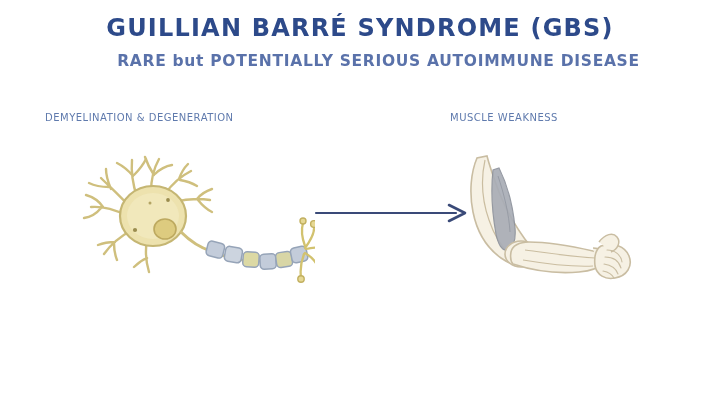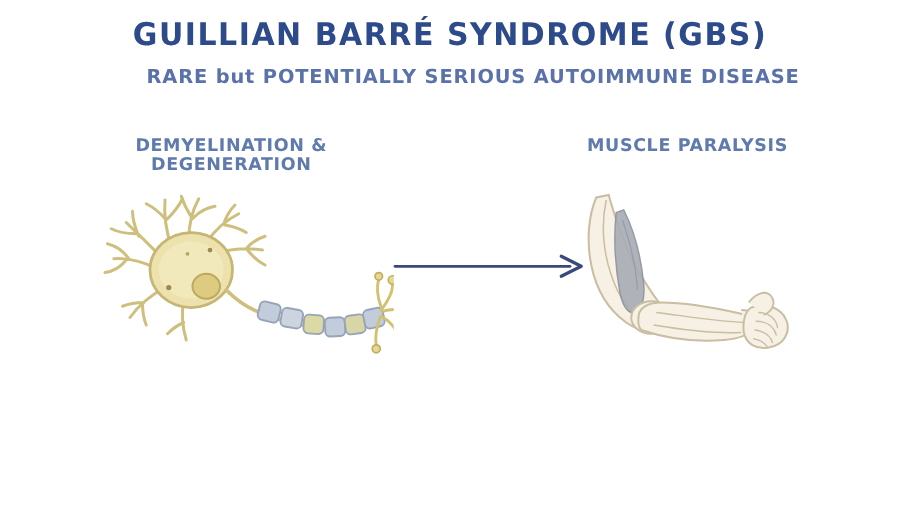--- a/index.html
+++ b/index.html
@@ -23,23 +23,23 @@
   }
   #subtitle{
     left:0;right:0;top:52px;
     font-size:15.5px;font-weight:bold;
     color:#5a72aa;
     letter-spacing:.7px;
     margin-left:37px;
   }
 
   .caption{
-    position:absolute;text-align:center;
-    color:#5f7aad;font-weight:bold;
-    font-size:14px;letter-spacing:.5px;line-height:15px;
+    position:absolute;
+    color:#5f7aad;font-weight:normal;
+    font-size:10px;letter-spacing:.5px;line-height:15px;
   }
   #cap-left{left:45px;top:110px;width:280px;}
   #cap-right{left:450px;top:110px;width:200px;}
 
   svg{display:block;}
   .art{position:absolute;}
   #neuron-art{left:55px;top:150px;}
   #arm-art{left:455px;top:150px;}
   #arrow-art{left:310px;top:198px;}
 </style>
@@ -50,21 +50,21 @@
 
   <div class="txt" id="title">GUILLIAN BARRÉ SYNDROME (GBS)</div>
 
   <div class="txt" id="subtitle">RARE but POTENTIALLY SERIOUS AUTOIMMUNE DISEASE</div>
 
   <div class="caption" id="cap-left">
     <div>DEMYELINATION &amp; DEGENERATION</div>
   </div>
 
   <div class="caption" id="cap-right">
-    <div>MUSCLE PARALYSIS</div>
+    <div>MUSCLE WEAKNESS</div>
   </div>
 
   <div class="art" id="neuron-art">
     <svg width="260" height="140" viewBox="0 0 260 140">
       <g fill="none" stroke="#cfbf7d" stroke-width="2.4" stroke-linecap="round" stroke-linejoin="round">
         <path d="M72,66 C62,60 48,56 36,57 M48,57 C44,51 38,47 31,45 M46,58 C42,63 36,67 29,68"></path>
         <path d="M74,56 C64,45 54,36 46,28 M56,39 C53,32 51,25 51,19 M54,37 C47,37 40,36 34,33"></path>
         <path d="M82,47 C78,35 76,22 77,10 M78,26 C73,20 68,16 62,13 M79,25 C84,20 88,15 91,9"></path>
         <path d="M96,42 C96,30 99,18 104,9 M100,24 C105,19 111,16 117,15 M99,25 C95,19 92,13 90,7"></path>
         <path d="M110,44 C117,34 126,26 136,21 M124,29 C126,23 129,18 133,14 M125,30 C131,31 137,33 142,36"></path>

